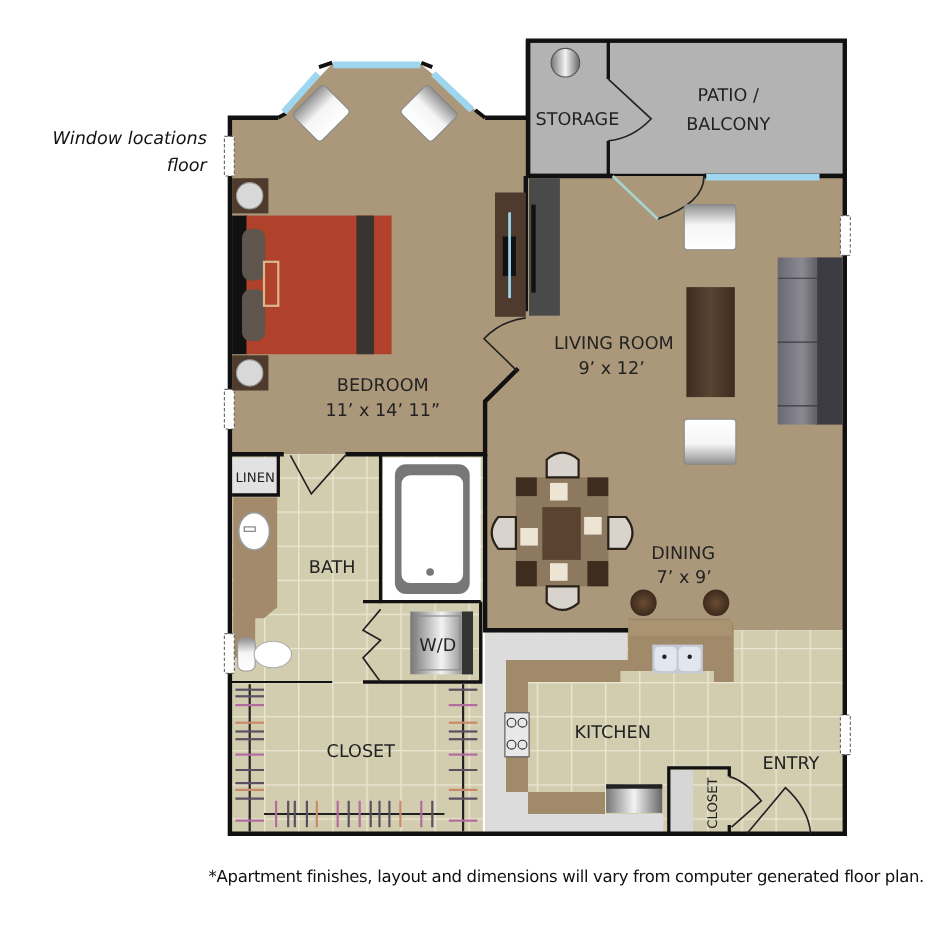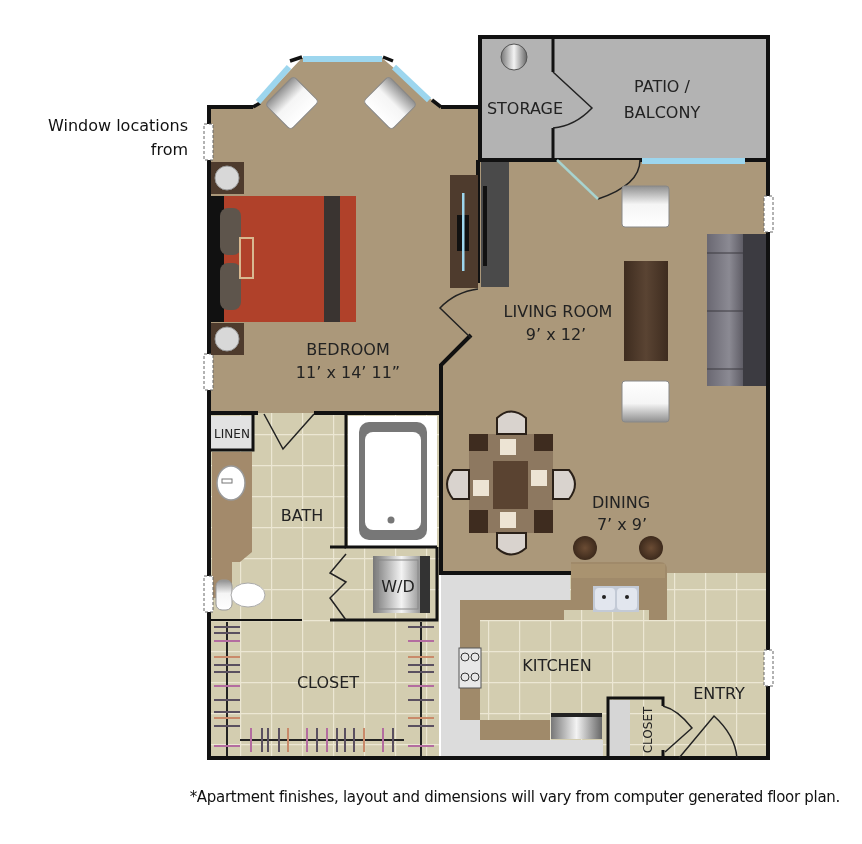--- a/index.html
+++ b/index.html
@@ -1,27 +1,27 @@
 <!DOCTYPE html>
 <html><head>
 <meta charset="utf-8">
 <style>
   html, body { margin: 0; padding: 0; background: #ffffff; }
   body { width: 862px; height: 844px; position: relative; overflow: hidden; font-family: "Liberation Sans", "DejaVu Sans", sans-serif; }
   svg { position: absolute; left: 0; top: 0; }
   .lbl { font-family: "DejaVu Sans", "Liberation Sans", sans-serif; fill: #222222; }
-  .note { position: absolute; left: 40px; top: 114px; width: 148px; text-align: right; font-family: "DejaVu Sans", sans-serif; font-size: 16px; line-height: 24px; color: #111111; }
+  .note { position: absolute; left: 40px; top: 114px; width: 148px; text-align: right; font-family: "DejaVu Sans", sans-serif; font-style: italic; font-size: 16px; line-height: 24px; color: #111111; }
   .disclaimer { position: absolute; left: 130px; top: 788px; width: 710px; text-align: right; font-family: "DejaVu Sans", sans-serif; font-size: 15px; color: #111111; letter-spacing: -0.3px; }
 </style>
 </head>
 <body>
 
 <div class="note">
   <div>Window locations</div>
-  <div>from</div>
+  <div>floor</div>
 </div>
 
 <svg width="862" height="844" viewBox="0 0 862 844">
   <defs>
     <linearGradient id="chairG" x1="0" y1="0" x2="0" y2="1">
       <stop offset="0" stop-color="#8f8f8f"></stop>
       <stop offset="0.45" stop-color="#f5f5f5"></stop>
       <stop offset="1" stop-color="#ffffff"></stop>
     </linearGradient>
     <linearGradient id="metalG" x1="0" y1="0" x2="1" y2="0">

